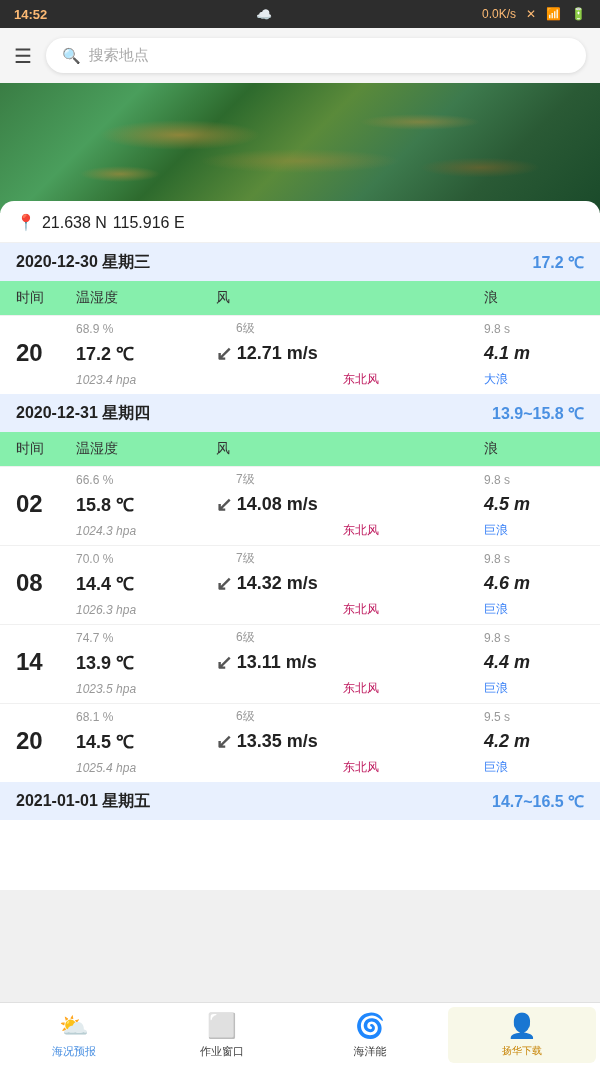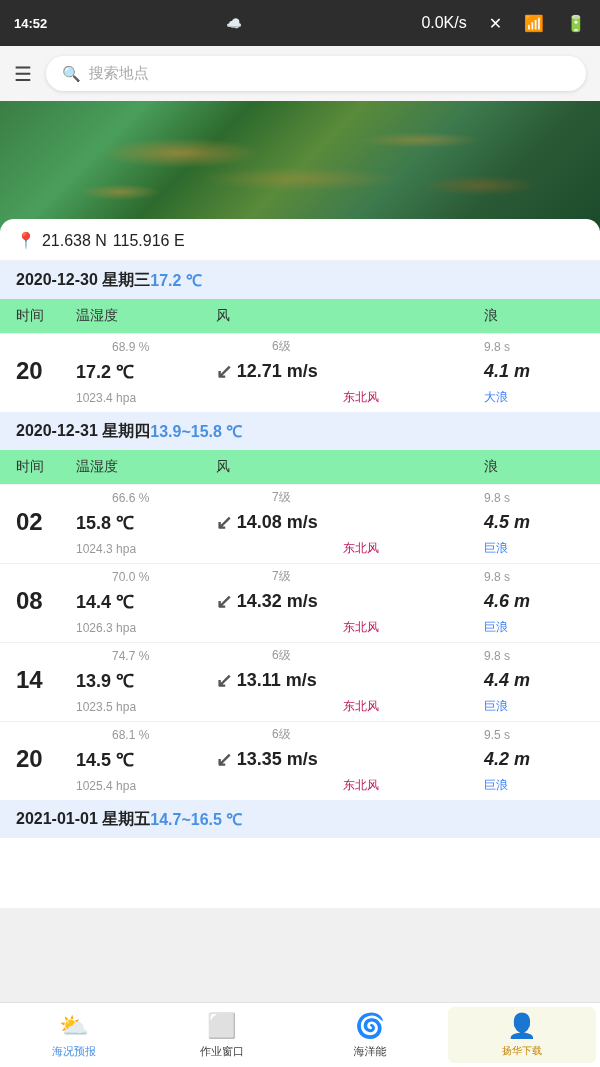--- a/index.html
+++ b/index.html
@@ -8,30 +8,30 @@
       width: 600px;
       min-height: 1067px;
       font-family: -apple-system, "PingFang SC", "Microsoft YaHei", sans-serif;
       background: #f0f0f0;
       overflow-x: hidden;
     }
 
     
     .status-bar {
       background: #2d2d2d;
-      color: #ffffff;
+      color: #fdba74;
       display: flex;
       justify-content: space-between;
       align-items: center;
       padding: 6px 14px;
       font-size: 13px;
-      height: 46px;
+      height: 28px;
     }
     .status-left { font-weight: 600; }
-    .status-right { display: flex; gap: 22px; align-items: center; font-size: 16px; }
+    .status-right { display: flex; gap: 10px; align-items: center; font-size: 12px; }
 
     
     .search-bar-container {
       background: #f5f5f5;
       padding: 10px 14px;
       display: flex;
       align-items: center;
       gap: 14px;
     }
     .menu-icon { font-size: 20px; color: #444; cursor: pointer; }
@@ -96,20 +96,21 @@
       border-bottom: 1px solid #f0f0f0;
     }
     .pin-icon { color: #e74c3c; font-size: 16px; }
     .location-text { font-size: 16px; color: #222; font-weight: 500; }
 
     
     .day-header {
       background: #e8f0fe;
       padding: 8px 16px;
       display: flex;
+      justify-content: space-between;
       align-items: center;
     }
     .day-title { font-size: 16px; font-weight: 700; color: #222; }
     .day-temp { font-size: 16px; color: #4a90e2; font-weight: 600; }
 
     
     .col-headers {
       display: grid;
       grid-template-columns: 60px 140px 1fr 100px;
       padding: 8px 16px;
@@ -124,21 +125,20 @@
     
     .weather-row-group {
       border-top: 1px solid #f0f0f0;
     }
 
     .sub-row {
       display: grid;
       grid-template-columns: 60px 140px 1fr 100px;
       padding: 4px 16px 0;
       align-items: center;
-      margin-left: 36px;
     }
     .sub-val {
       font-size: 12px;
       color: #999;
       text-align: left;
     }
     .sub-val.wind-col { text-align: left; padding-left: 20px; }
     .sub-val.wave-col { text-align: left; }
 
     .main-row {
@@ -175,20 +175,21 @@
 
     .press-row {
       display: grid;
       grid-template-columns: 60px 140px 1fr 100px;
       padding: 2px 16px 6px;
       align-items: center;
     }
     .press-val {
       font-size: 12px;
       color: #999;
+      font-style: italic;
     }
     .wind-dir {
       font-size: 12px;
       color: #be185d;
       padding-left: 22px;
       text-align: center;
     }
     .wave-type {
       font-size: 12px;
       color: #3b82f6;

